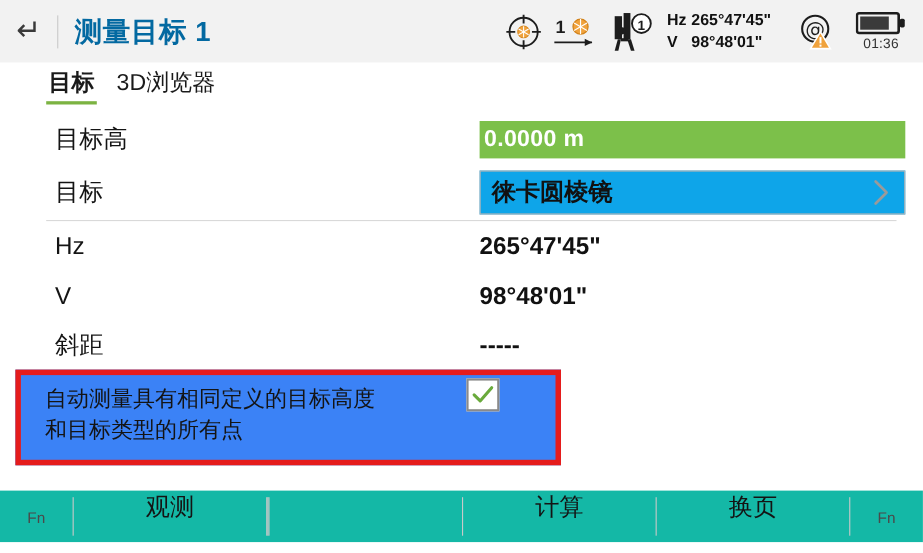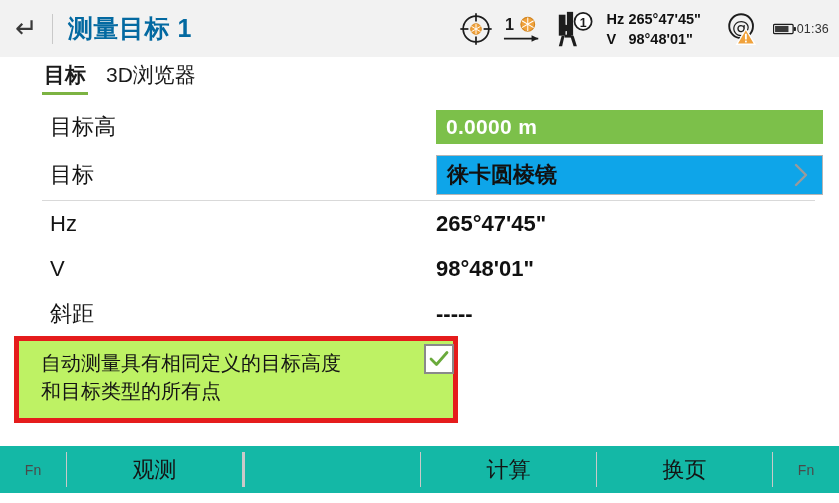--- a/index.html
+++ b/index.html
@@ -44,21 +44,21 @@
   .crosshair{width:38px;height:38px;margin-right:6px;}
   .prism-target{width:44px;height:40px;margin-right:8px;position:relative;}
   .station-ico{width:44px;height:40px;margin-right:9px;}
   .angles{
     font-size:14.5px;font-weight:bold;line-height:1.38;color:#111;
     white-space:nowrap;margin-right:22px;
   }
   .angles .lbl{display:inline-block;width:22px;}
   .at-ico{width:40px;height:38px;margin-right:10px;}
   .battery-wrap{
-    display:flex;align-items:center;justify-content:space-between;
+    display:flex;flex-direction:column;align-items:center;justify-content:space-between;
     width:56px;
   }
   .batt-time{font-size:12.5px;color:#333;margin-top:1px;letter-spacing:.2px;}
 
   
   .tabs{
     position:absolute;left:0;top:57px;width:839px;height:45px;
     background:#fff;display:flex;align-items:flex-start;padding-left:42px;
     box-sizing:border-box;
   }
@@ -81,38 +81,38 @@
   .row .value{
     position:absolute;left:428px;font-size:22px;font-weight:bold;color:#111;
     white-space:nowrap;
   }
   .sep{
     position:absolute;left:42px;width:773px;height:1px;background:#d9d9d9;
   }
   .field-green{
     position:absolute;left:428px;top:6px;width:387px;height:34px;
     background:#7cc04a;display:flex;align-items:center;
-    padding-left:10px;box-sizing:border-box;
+    padding-left:4px;box-sizing:border-box;
   }
   .field-green span{font-size:21px;font-weight:bold;color:#ffffff;letter-spacing:.3px;}
   .field-select{
     position:absolute;left:428px;top:5px;width:387px;height:40px;
     background:#0ea5e9;border:1px solid #b5b5b5;
     display:flex;align-items:center;justify-content:space-between;
     padding:0 12px 0 10px;box-sizing:border-box;
   }
   .field-select .sv{font-size:22px;font-weight:bold;color:#111;}
   .chev{
     width:18px;height:30px;flex:0 0 auto;
   }
 
   
   .redbox{
-    position:absolute;left:14px;top:336px;width:444px;height:87px;
-    border:5px solid #e51c1c;background:#bef264;box-sizing:border-box;
+    position:absolute;left:14px;top:336px;width:496px;height:87px;
+    border:5px solid #e51c1c;background:#3b82f6;box-sizing:border-box;
   }
   .check-inner{
     position:absolute;left:0;top:0;right:0;bottom:0;
     display:flex;align-items:flex-start;padding:8px 0 0 22px;box-sizing:border-box;
   }
   .check-text{
     font-size:20px;line-height:1.42;color:#141414;width:330px;
   }
   .checkbox{
     position:absolute;left:424px;top:344px;width:30px;height:30px;
@@ -124,21 +124,21 @@
   .bottombar{
     position:absolute;left:0;top:446px;width:839px;height:47px;
     background:#14b8a6;display:flex;align-items:stretch;
   }
   .bb-fn{
     width:66px;display:flex;align-items:center;justify-content:center;
     font-size:14px;color:#4a4a4a;flex:0 0 auto;
   }
   .bb-sep{width:1px;background:#c9c9c9;margin:6px 0;flex:0 0 auto;}
   .bb-btn{
-    flex:1 1 0;display:flex;align-items:center;justify-content:center;
+    flex:1 1 0;display:flex;align-items:flex-start;justify-content:center;
     font-size:22px;color:#141414;white-space:nowrap;
   }
   .bb-spacer{flex:1 1 0;}
   .bottom-fill{
     position:absolute;left:0;top:493px;width:839px;height:10px;background:#ffffff;
   }
 </style>
 </head>
 <body>
 

